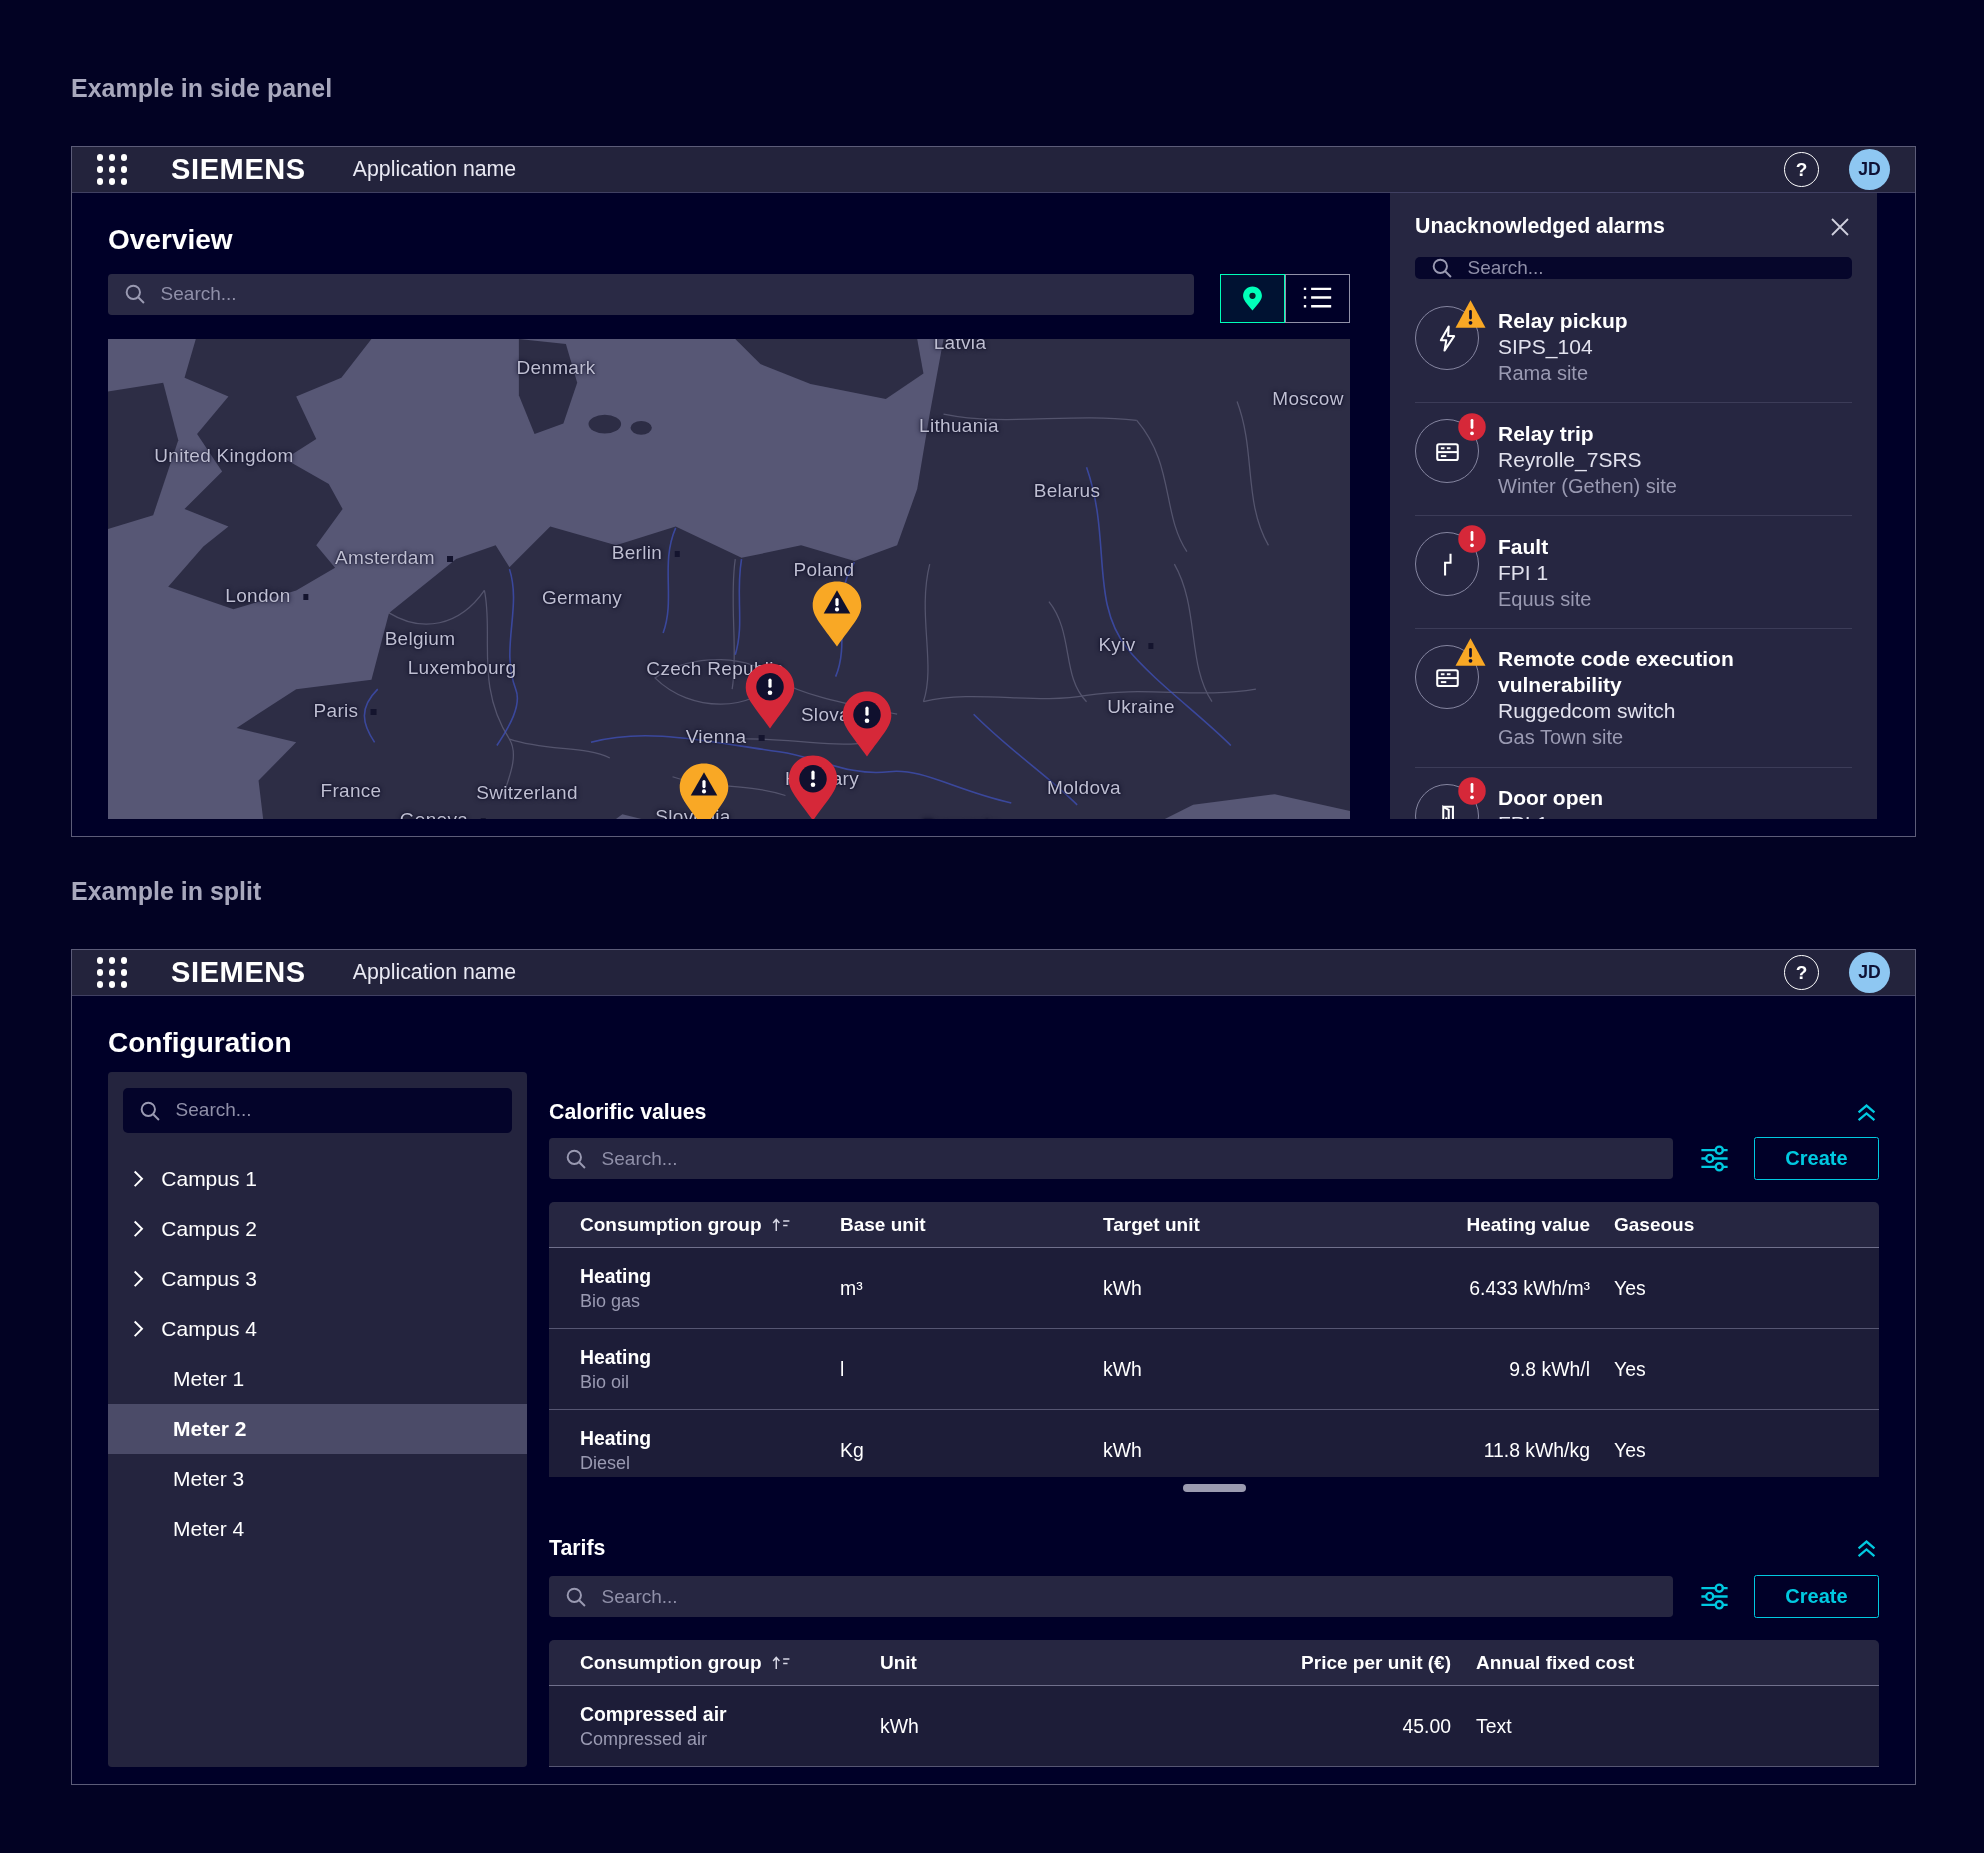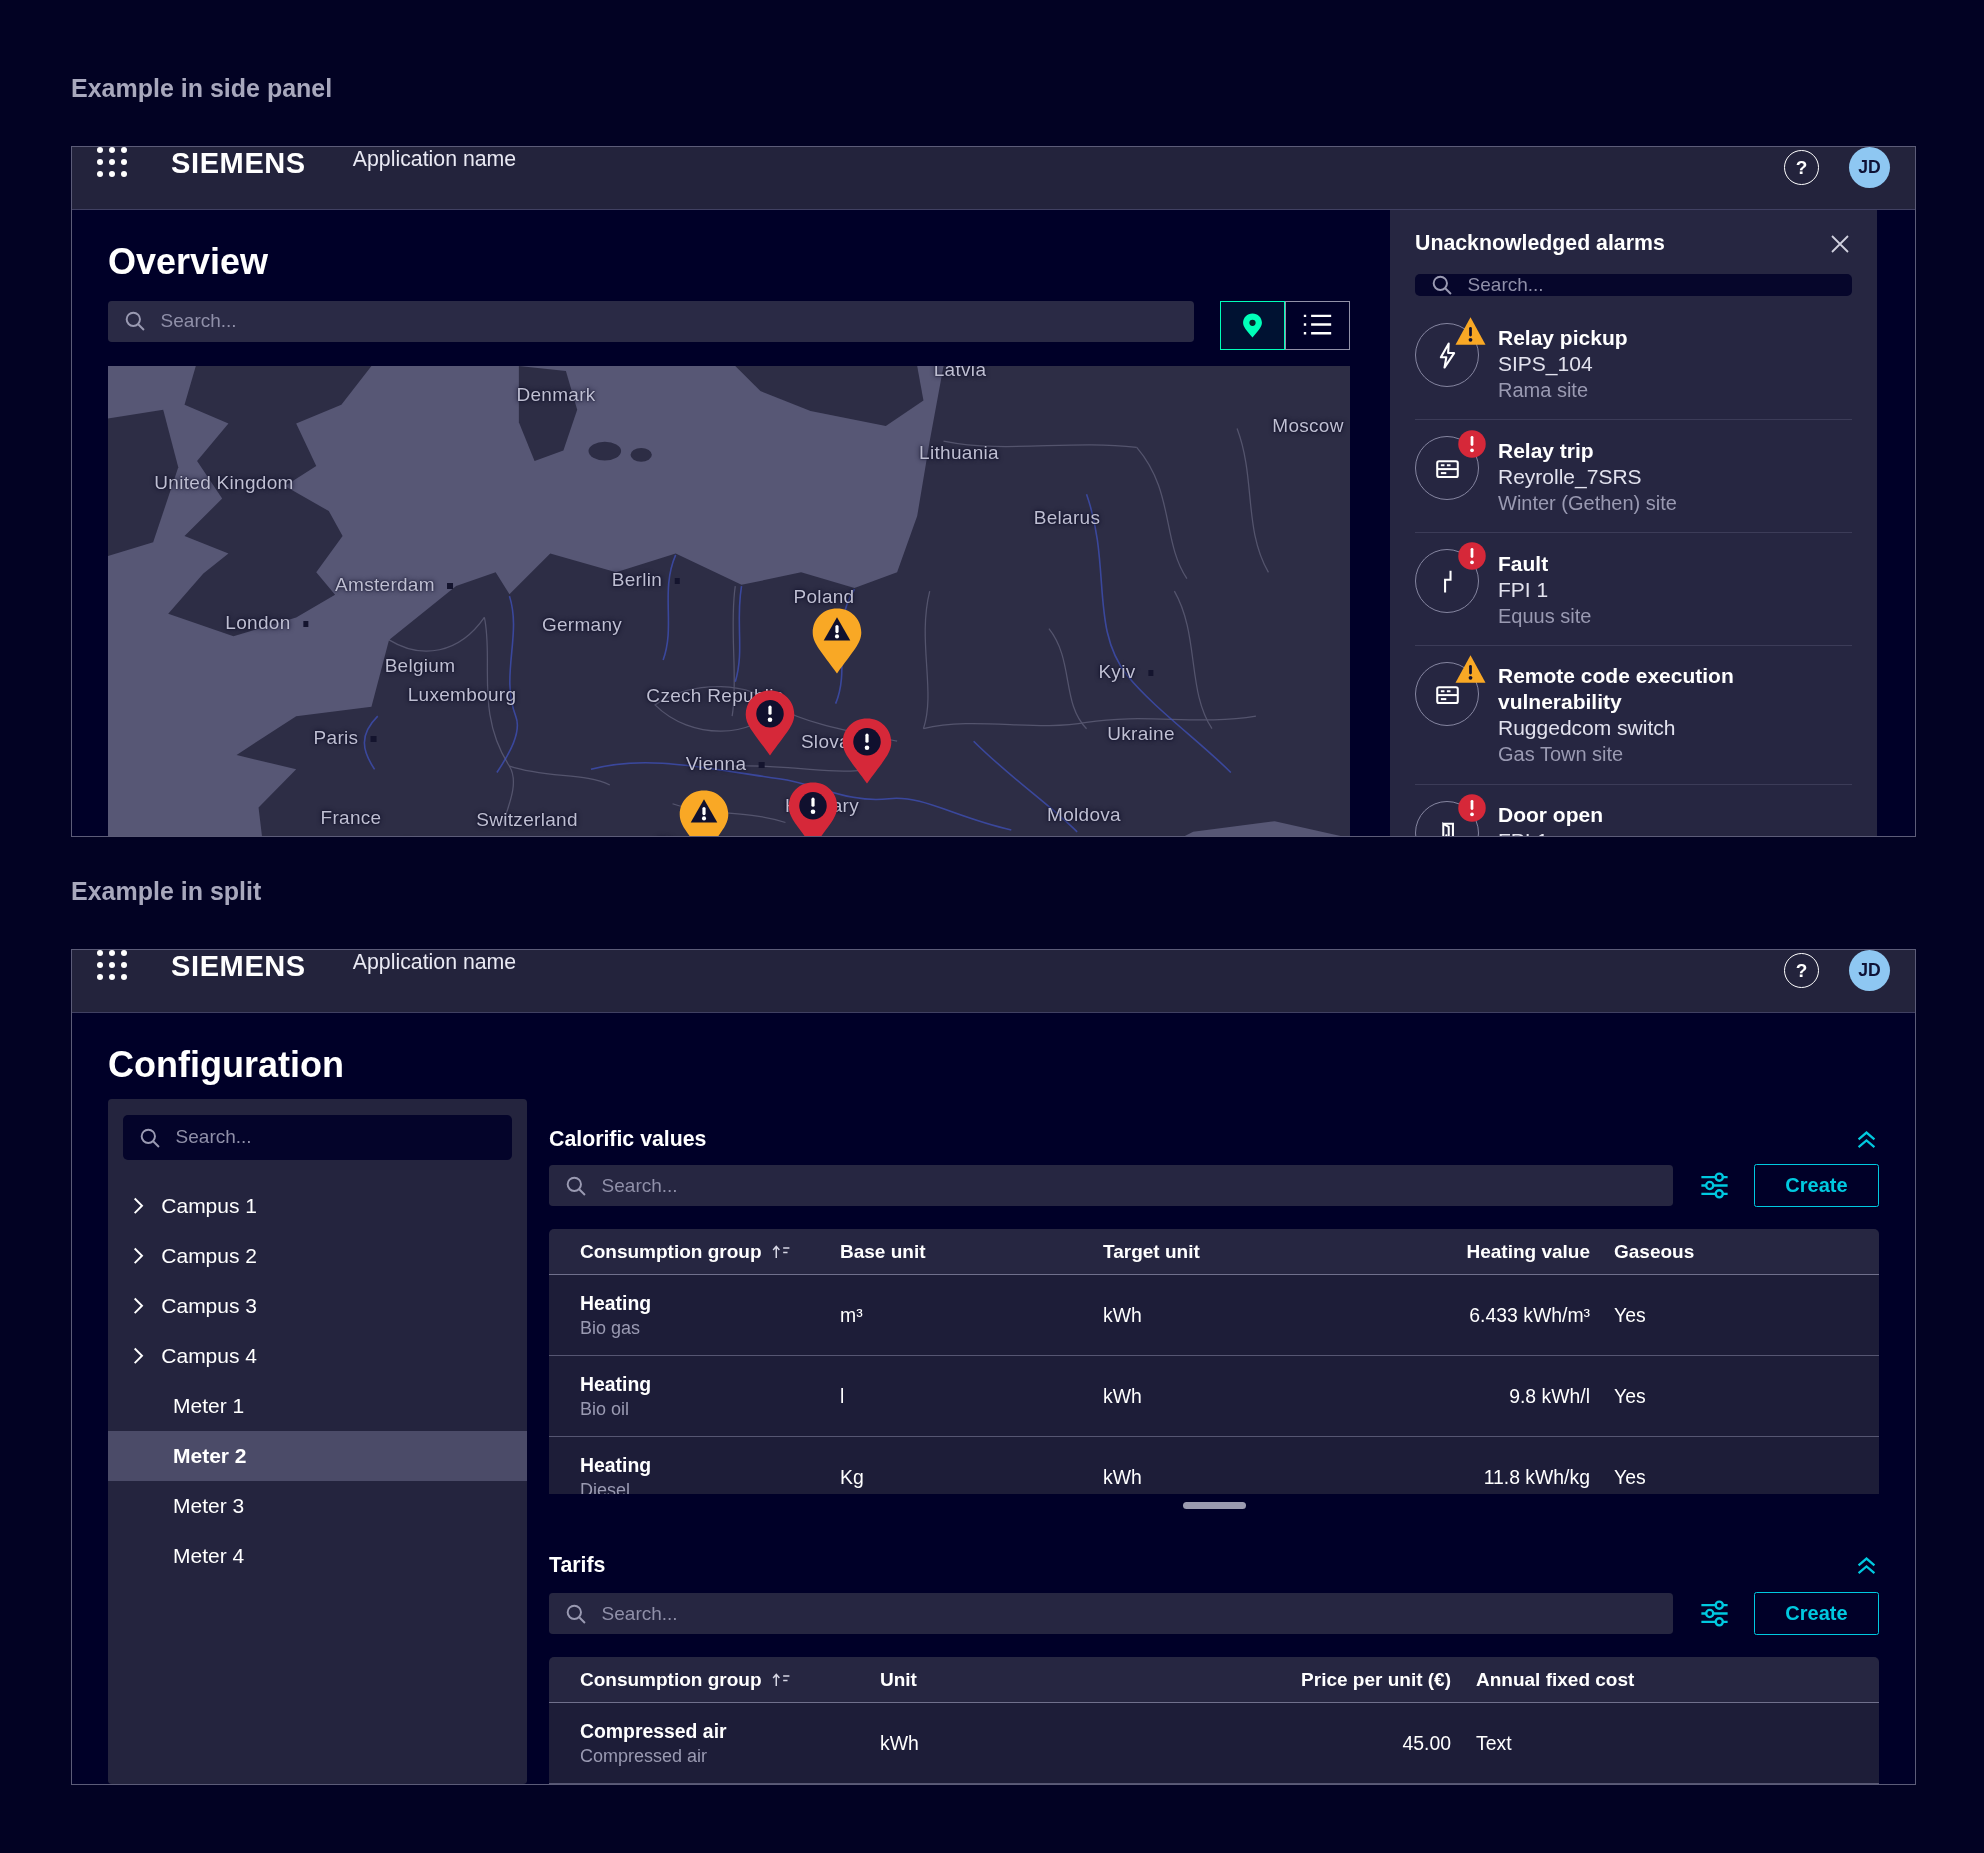--- a/index.html
+++ b/index.html
@@ -1,29 +1,29 @@
 <!DOCTYPE html>
 <html style="font-size:10px"><head>
 <meta charset="utf-8">
 <style>
   html,body{margin:0;padding:0;background:#020223;font-family:"Liberation Sans",sans-serif;color:#fff;}
   .page{position:relative;width:1985px;height:1853px;background:#020223;overflow:hidden;}
   .section-label{position:absolute;left:71px;font-size:25px;font-weight:700;color:#A8A8BD;}
   .window{position:absolute;left:71px;width:1845px;background:#000028;border:1.3px solid #5c5c78;box-sizing:border-box;overflow:hidden;}
   
-  .appbar{height:63px;background:#23233C;border-bottom:0.6px solid #404062;display:flex;align-items:flex-start;padding:0 25px;box-sizing:border-box;}
+  .appbar{height:46px;background:#23233C;border-bottom:0.6px solid #404062;display:flex;align-items:center;padding:0 25px;box-sizing:border-box;}
   .dots{display:grid;grid-template-columns:repeat(3,6.3px);grid-gap:5.6px;cursor:pointer;}
   .dots i{width:6.3px;height:6.3px;border-radius:50%;background:#fff;}
   .brand{font-size:29px;font-weight:800;letter-spacing:0.6px;margin-left:44px;}
   .appname{font-size:21.3px;color:#e9e9f3;margin-left:47px;font-weight:400;}
   .appbar-right{margin-left:auto;display:flex;align-items:center;gap:30px;}
   .help{width:33px;height:33px;border:1.9px solid #fff;border-radius:50%;display:flex;align-items:center;justify-content:center;font-size:19px;font-weight:600;color:#fff;}
   .avatar{width:41px;height:41px;border-radius:50%;background:#8EC7F2;color:#0e1236;display:flex;align-items:center;justify-content:center;font-size:17.6px;font-weight:700;}
   
-  .page-title{font-size:36px;font-weight:600;margin:0;}
+  .page-title{font-size:28px;font-weight:600;margin:0;}
   .search{display:flex;align-items:center;gap:15px;background:#2A2A45;border-radius:3.8px;height:41px;padding:0 16.3px;box-sizing:border-box;}
   .search .ph{font-size:19px;color:#8f8fa8;}
   
   .win1-body{display:flex;height:calc(100% - 63px);}
   .overview-col{flex:1;padding:31px 40px 0 36px;display:flex;flex-direction:column;min-width:0;}
   .searchrow{display:flex;margin-top:17.6px;}
   .searchrow .search{flex:1;}
   .toggle{display:flex;margin-left:26px;}
   .tbtn{width:65px;height:49px;display:flex;align-items:center;justify-content:center;box-sizing:border-box;cursor:pointer;}
   .tbtn.active{border:1.9px solid #00FFB9;background:rgba(0,255,185,0.07);}

